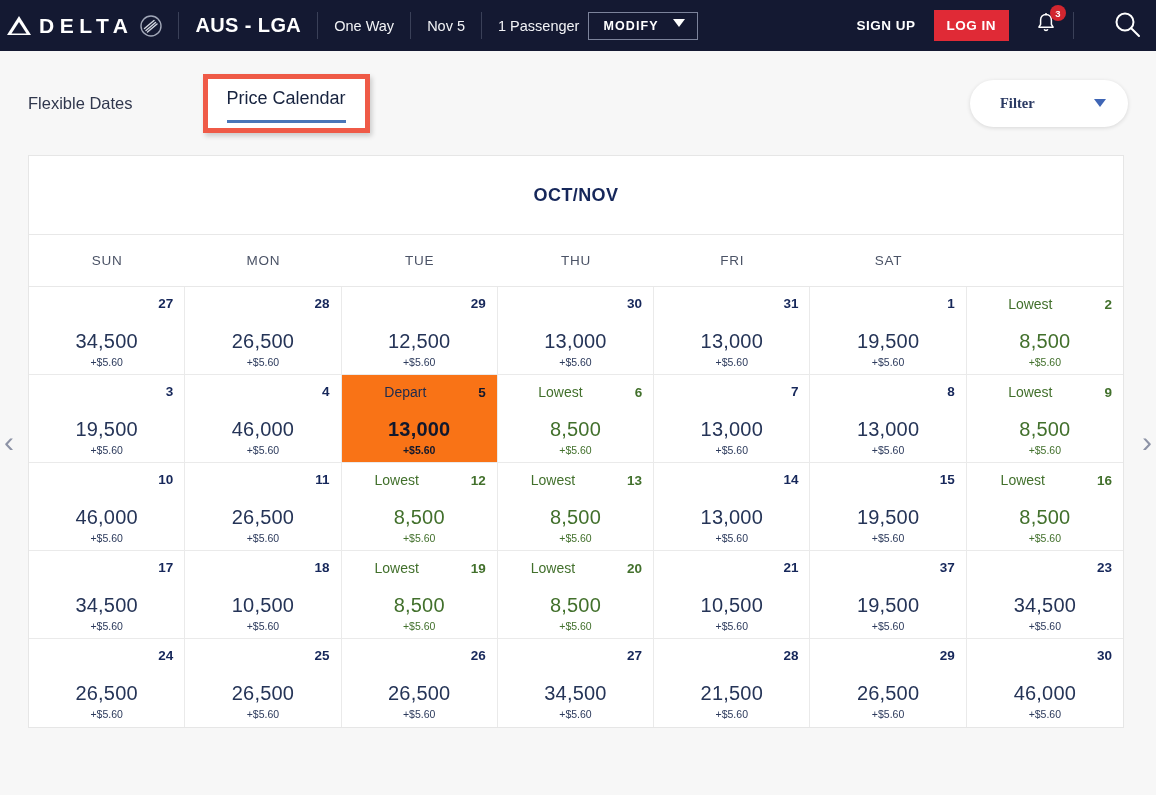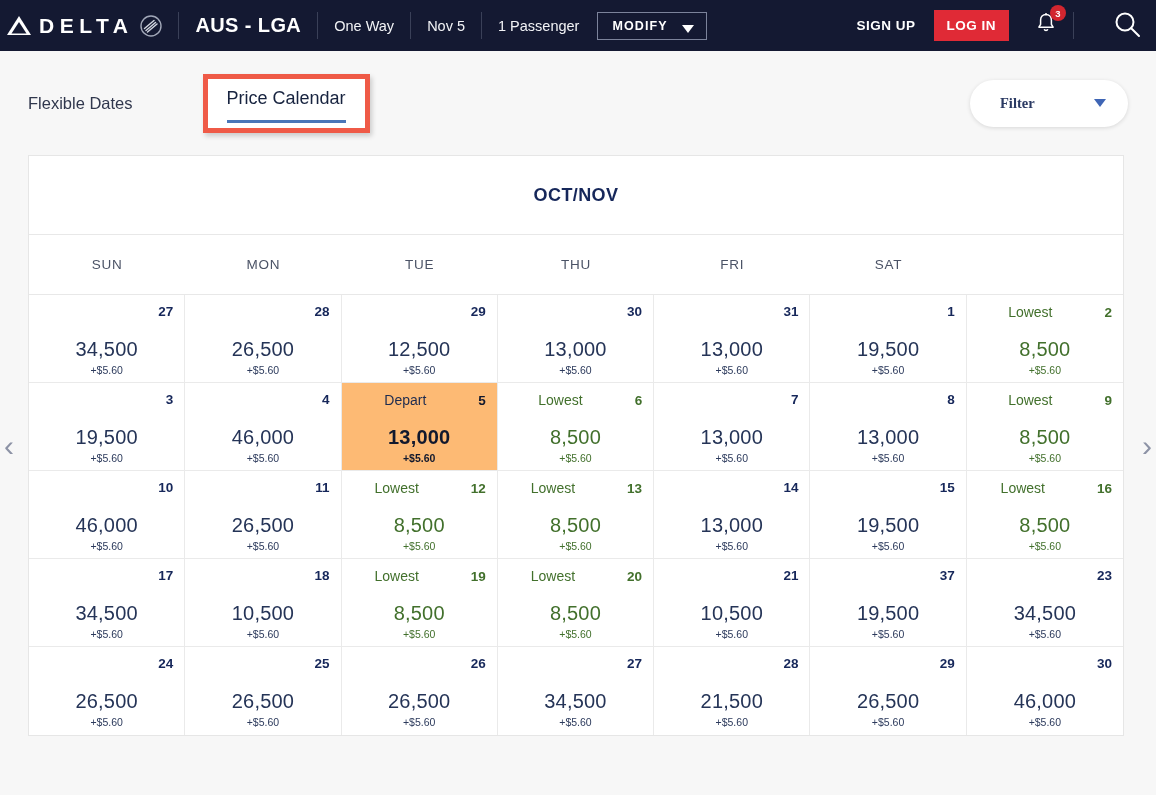--- a/index.html
+++ b/index.html
@@ -25,27 +25,27 @@
     margin-left: 7px; color: #ffffff;
   }
   .skyteam { margin-left: 7px; width: 22px; height: 22px; opacity: .92; }
 
   .divider-v { width: 1px; height: 27px; background: #3a4058; margin: 0 16px; }
 
   .route { font-size: 20px; font-weight: 700; letter-spacing: .4px; }
   .trip-item { font-size: 14.5px; font-weight: 400; color: #f2f3f6; white-space: nowrap; }
 
   .modify-btn {
-    margin-left: 18px;
+    margin-left: 9px;
     border: 1px solid #7c839b;
     background: transparent;
     color: #ffffff;
     font-size: 12.5px; font-weight: 700; letter-spacing: 1.1px;
     padding: 6px 12px 6px 14px;
-    display: flex; align-items: flex-end; gap: 14px;
+    display: flex; align-items: flex-start; gap: 14px;
     cursor: pointer;
     font-family: inherit;
   }
   .caret-down {
     width: 0; height: 0;
     border-left: 6px solid transparent;
     border-right: 6px solid transparent;
     border-top: 8px solid #ffffff;
   }
 
@@ -117,41 +117,41 @@
     border: 1px solid #e6e6e6;
     width: 1096px;
   }
   .cal-title {
     height: 78px; display: flex; align-items: center; justify-content: center;
     font-size: 18px; font-weight: 700; color: #16275a; letter-spacing: .4px;
   }
   .dow-row {
     display: grid; grid-template-columns: repeat(7, 1fr);
     border-top: 1px solid #e8e8e8; border-bottom: 1px solid #e8e8e8;
-    height: 61px;
+    height: 53px;
   }
   .dow {
     display: flex; align-items: center; justify-content: center;
     font-size: 13.5px; color: #4b5366; letter-spacing: .8px;
   }
   .week {
     display: grid; grid-template-columns: repeat(7, 1fr);
   }
   .cell {
     height: 88px;
     border-right: 1px solid #eaeaea;
     border-bottom: 1px solid #eaeaea;
     padding: 9px 11px 0;
     position: relative;
     cursor: pointer;
     background: #ffffff;
   }
   .cell:last-child { border-right: none; }
   .week:last-child .cell { border-bottom: none; }
-  .cell.selected { background: #fdba74; }
+  .cell.selected { background: #f97316; }
 
   .cell-top {
     display: flex; align-items: baseline; justify-content: flex-end;
     height: 18px; gap: 20px;
   }
   .tag { font-size: 14px; color: #42702c; }
   .tag.depart { color: #1d2b4f; }
   .daynum { font-size: 13.5px; font-weight: 700; color: #16275a; margin-left: 32px; }
   .daynum.green { color: #42702c; }
   .daynum.dep { color: #11182d; }

